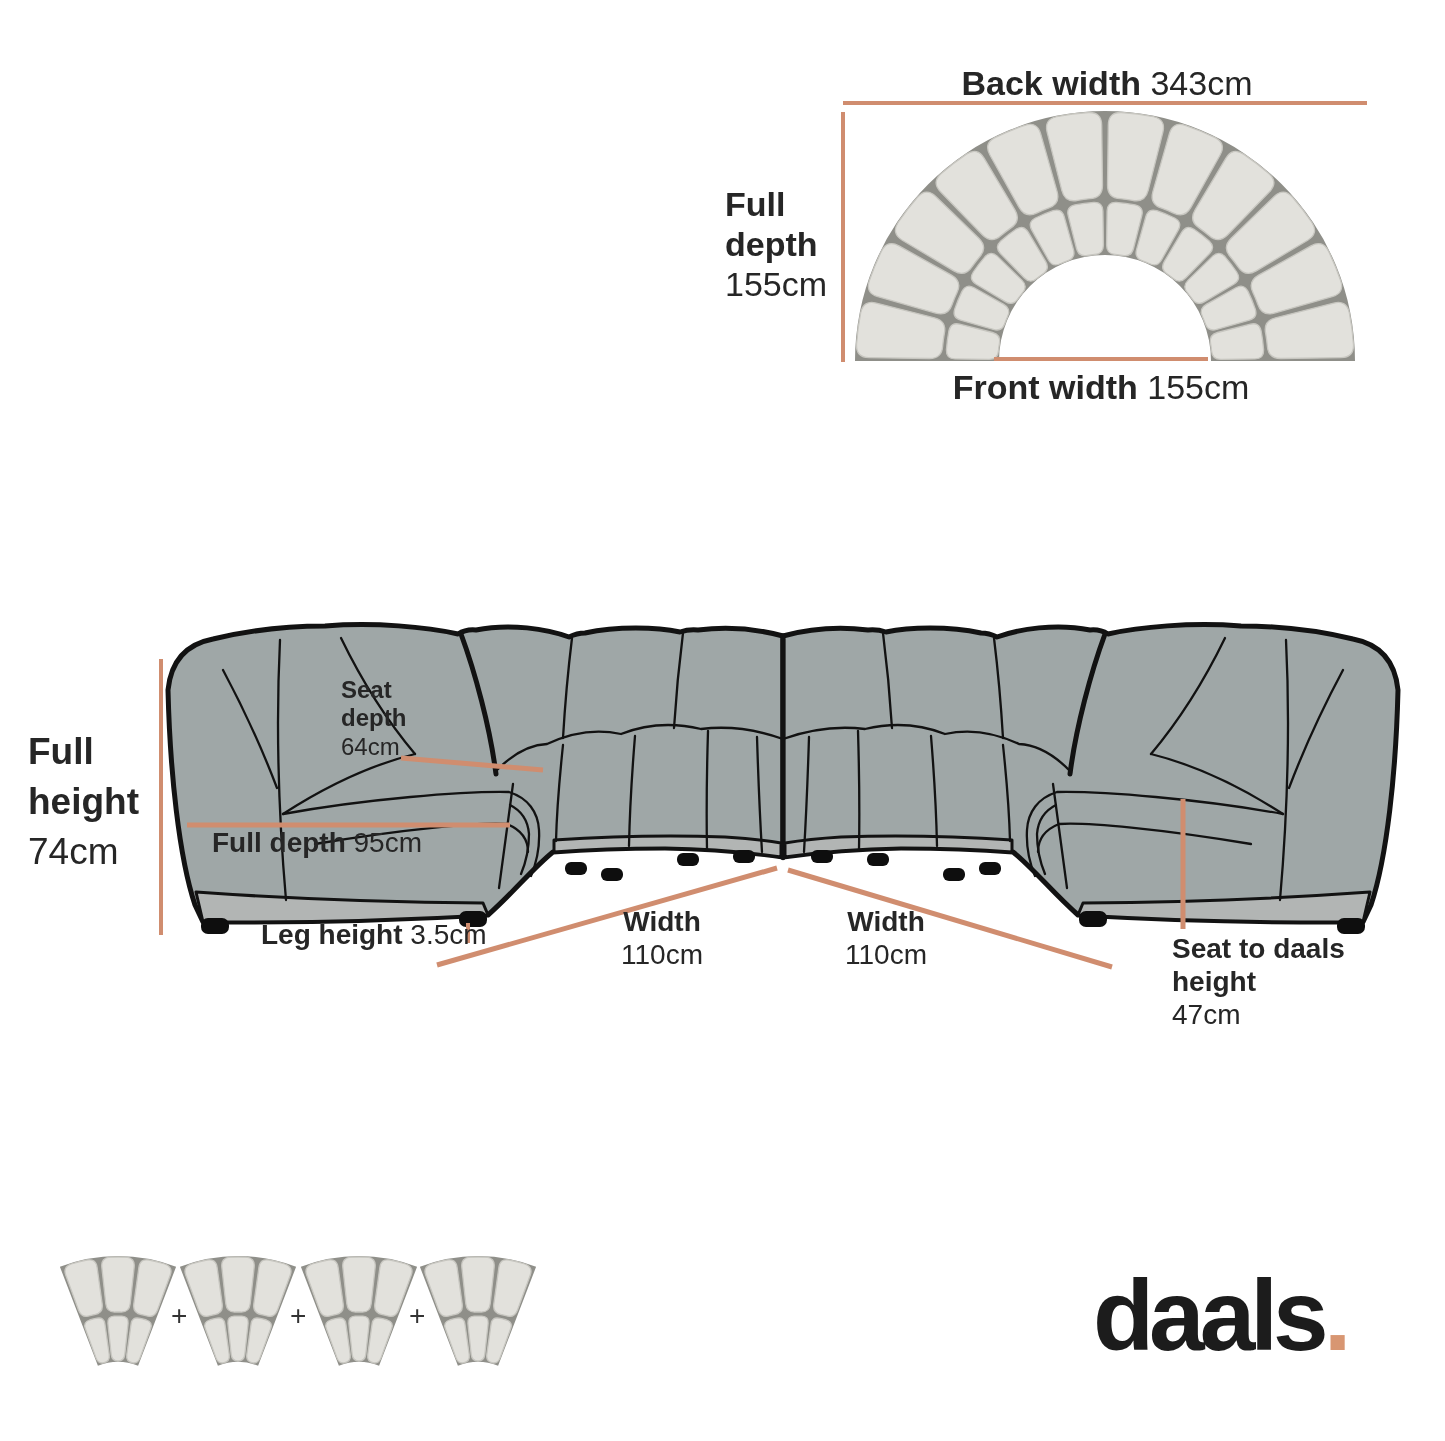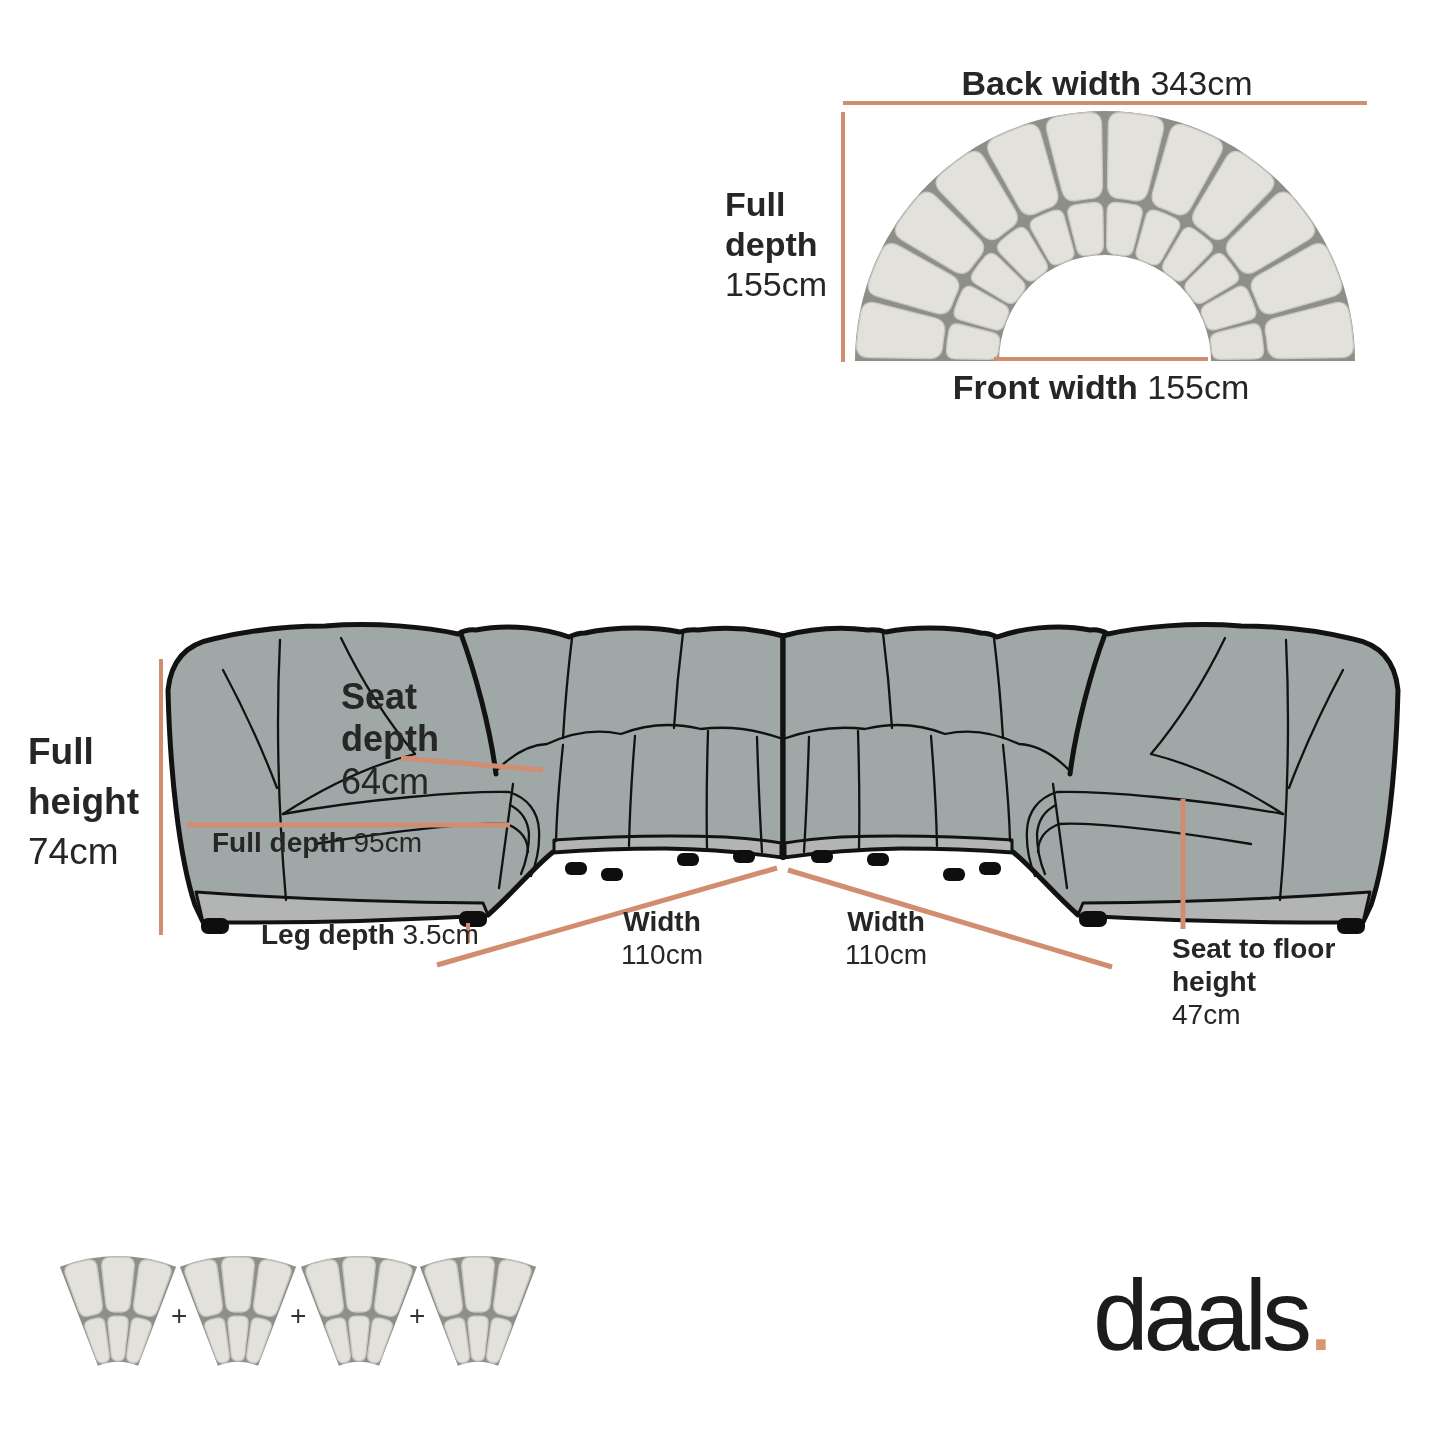--- a/index.html
+++ b/index.html
@@ -26,21 +26,21 @@
   .stack{line-height:1.18;}
   
   .body{fill:var(--sofa);stroke:var(--outline);stroke-width:5;stroke-linejoin:round;}
   .plinth{fill:var(--plinth);stroke:var(--outline);stroke-width:3;stroke-linejoin:round;}
   .foot{fill:#0e0e0e;}
   .seam2{fill:none;stroke:var(--outline);stroke-width:2.3;stroke-linecap:round;}
   .seam4{fill:none;stroke:var(--outline);stroke-width:4.5;stroke-linecap:round;}
   .seam5{fill:none;stroke:var(--outline);stroke-width:5;stroke-linecap:round;}
   .accent-line path{stroke:var(--accent);stroke-width:5;fill:none;}
   .plus{font-size:28px;color:#333;font-weight:400;}
-  .logo{font-size:100px;font-weight:400;letter-spacing:-5px;color:var(--logo);}
+  .logo{font-size:100px;font-weight:700;letter-spacing:-5px;color:var(--logo);}
   .logo .dot{color:#D89672;letter-spacing:0;}
   .t34{font-size:34px;}
   .t28{font-size:28px;}
   .t37{font-size:37px;}
 </style>
 </head>
 <body>
 
 <div class="abs lbl t34 center" style="left:845px;top:64px;width:524px">
   <span class="b">Back width</span>
@@ -131,48 +131,48 @@
   <g class="accent-line">
     <path d="M22,213 L345,213"></path>
     <path d="M236,146 L378,158"></path>
     <path d="M1018,187 L1018,317"></path>
     <path style="stroke-width:4" d="M303,311 L303,331"></path>
     <path d="M612,256 L272,353"></path>
     <path d="M623,258 L947,355"></path>
   </g>
 </svg>
 
-<div class="abs stack" style="left:341px;top:676px;font-size:36px">
+<div class="abs stack" style="left:341px;top:676px;font-size:24px">
   <div class="b">Seat</div>
   <div class="b">depth</div>
   <div>64cm</div>
 </div>
 
 <div class="abs lbl t28" style="left:212px;top:827px">
   <span class="b">Full depth</span>
   <span>95cm</span>
 </div>
 
 <div class="abs lbl t28" style="left:261px;top:919px">
-  <span class="b">Leg depth</span>
+  <span class="b">Leg height</span>
   <span>3.5cm</span>
 </div>
 
 <div class="abs stack t28 center" style="left:602px;top:905px;width:120px">
   <div class="b">Width</div>
   <div>110cm</div>
 </div>
 
 <div class="abs stack t28 center" style="left:826px;top:905px;width:120px">
   <div class="b">Width</div>
   <div>110cm</div>
 </div>
 
 <div class="abs stack t28" style="left:1172px;top:932px">
-  <div class="b">Seat to floor</div>
+  <div class="b">Seat to daals</div>
   <div class="b">height</div>
   <div>47cm</div>
 </div>
 
 <svg class="abs fan" style="left:58px;top:1246px" width="120" height="125" viewBox="0 0 120 125">
     <path d="M1.9,20.8 A162,162 0 0 1 118.1,20.8 L80.1,119.7 A56,56 0 0 0 39.9,119.7 Z" fill="#8F8F89" stroke="none" stroke-width="0"></path>
     <path d="M13.2,18.0 A161,161 0 0 1 29.0,14.0 Q37.9,12.5 39.1,21.4 L44.2,58.1 Q45.4,67.0 36.6,68.6 A106,106 0 0 0 32.1,69.7 Q23.6,72.5 20.5,64.0 L7.8,29.3 Q4.7,20.8 13.2,18.0 Z" fill="#E2E1DC" stroke="#C8C7C1" stroke-width="1.3"></path>
     <path d="M31.6,74.0 A102,102 0 0 1 39.1,72.2 Q46.0,71.0 46.9,77.9 L51.2,108.6 Q52.2,115.5 45.3,116.9 A57,57 0 0 0 47.1,116.5 Q40.4,118.5 38.0,111.9 L27.4,82.8 Q24.9,76.2 31.6,74.0 Z" fill="#E2E1DC" stroke="#C8C7C1" stroke-width="1.3"></path>
     <path d="M51.9,11.2 A161,161 0 0 1 68.1,11.2 Q77.1,11.9 76.2,20.9 L72.2,57.7 Q71.3,66.6 62.3,66.0 A106,106 0 0 0 57.7,66.0 Q48.7,66.6 47.8,57.7 L43.8,20.9 Q42.9,11.9 51.9,11.2 Z" fill="#E2E1DC" stroke="#C8C7C1" stroke-width="1.3"></path>
     <path d="M56.1,70.1 A102,102 0 0 1 63.9,70.1 Q70.8,70.6 70.1,77.5 L66.8,108.4 Q66.1,115.3 59.1,115.0 A57,57 0 0 0 60.9,115.0 Q53.9,115.3 53.2,108.4 L49.9,77.5 Q49.2,70.6 56.1,70.1 Z" fill="#E2E1DC" stroke="#C8C7C1" stroke-width="1.3"></path>

